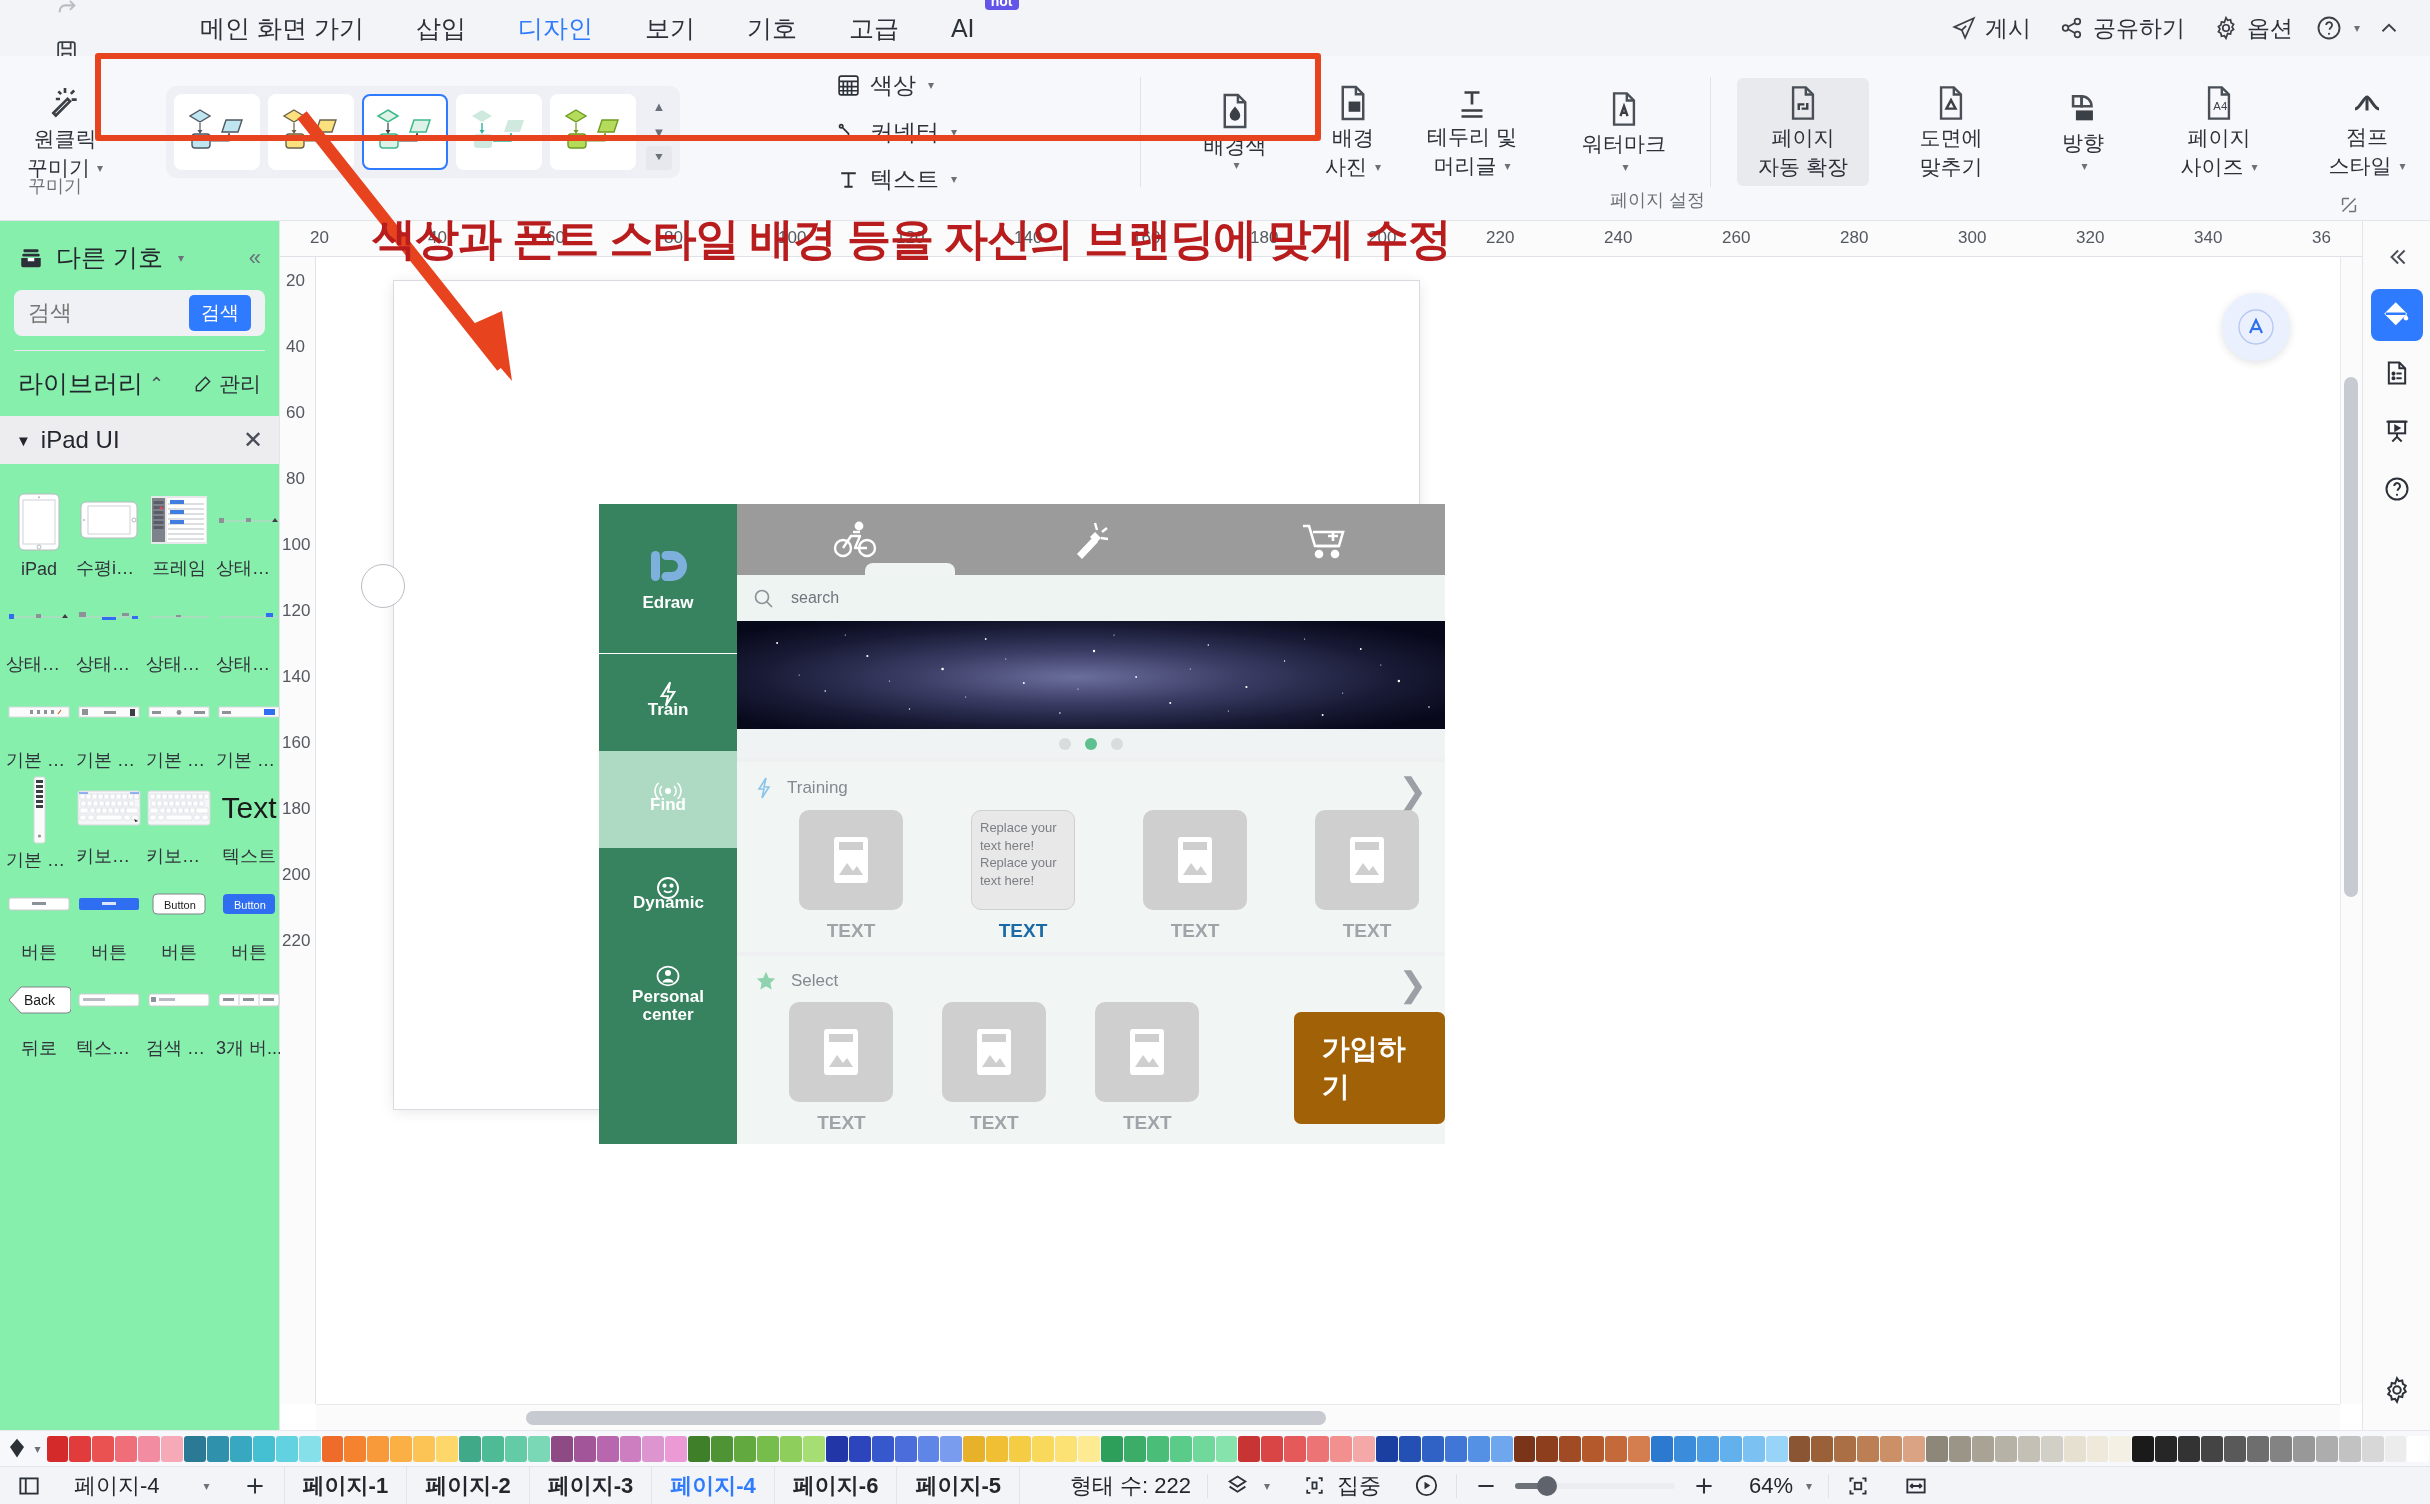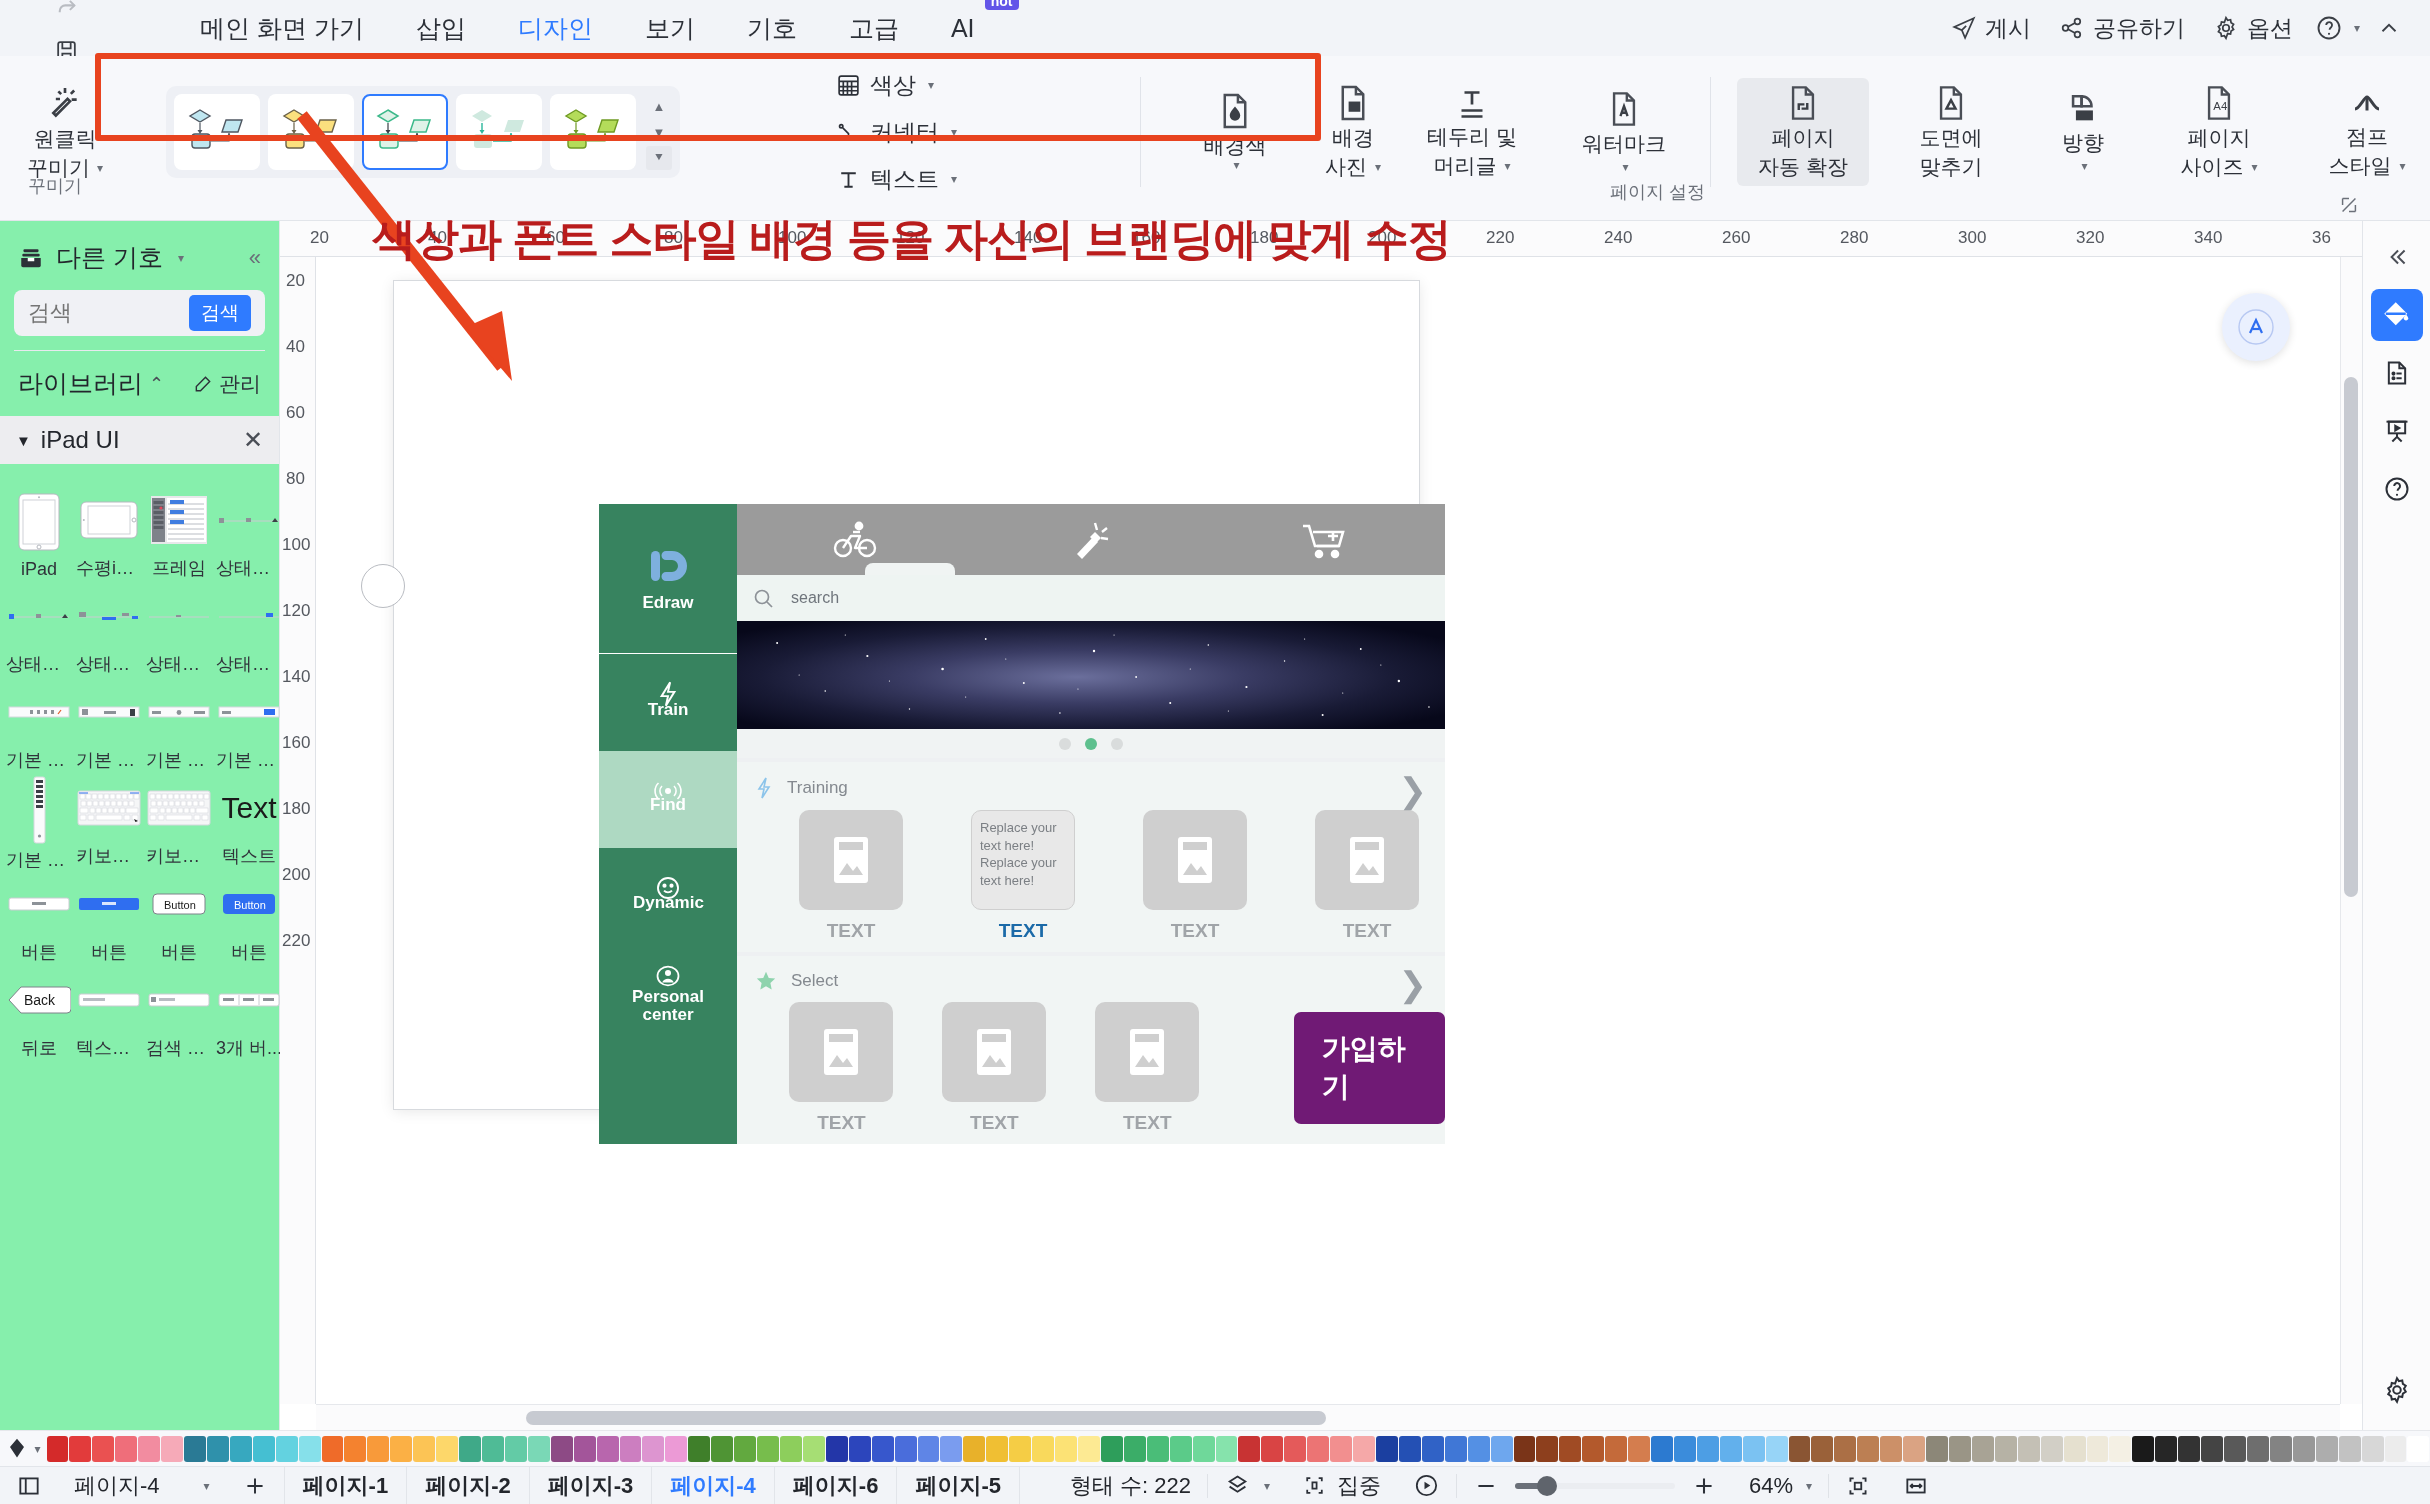--- a/index.html
+++ b/index.html
@@ -162,21 +162,21 @@
   .tiles{ display:flex; gap:44px; padding:4px 0 2px 50px; }
   .tile{ width:128px; display:flex; flex-direction:column; align-items:center;
         gap:10px; }
   .tbox{ width:104px; height:100px; background:#cfcfcf; border-radius:10px;
         display:flex; align-items:center; justify-content:center; }
   .tbox.note{ background:#e8e8e8; border:1px solid #cfcfcf; padding:8px;
         align-items:flex-start; font-size:13px; color:#7b7f84; line-height:1.35;
         justify-content:flex-start; }
   .tcap{ font-size:19px; font-weight:bold; color:#a0a4a8; }
   .tcap.blue{ color:#1b6aa8; }
-  .joinbtn{ background:#701a75; color:#fff; font-size:28px; font-weight:bold;
+  .joinbtn{ background:#a16207; color:#fff; font-size:28px; font-weight:bold;
         border-radius:7px; padding:18px 28px; margin-left:48px; align-self:center;
         cursor:pointer; }
   .handle{ position:absolute; width:44px; height:44px; border:1px solid #b9bcc2;
         border-radius:50%; background:#fff; }
 
   
   .ai-orb{ position:absolute; right:72px; top:72px; width:68px; height:68px;
         border-radius:50%; background:#eaf0fe; display:flex; align-items:center;
         justify-content:center; box-shadow:0 2px 8px rgba(0,0,0,.12); cursor:pointer;}
 
@@ -567,21 +567,21 @@
           </span>
         <span>점프</span>
         <span style="display:flex;align-items:center;gap:5px">
             <span>스타일</span>
             <span class="caret">▾</span>
           </span>
       </div>
 
     </div>
 
-    <div class="rb-caption" style="left:1610px;bottom:16px">페이지 설정</div>
+    <div class="rb-caption" style="left:1610px;bottom:8px">페이지 설정</div>
     <div style="position:absolute; right:70px; bottom:4px; cursor:pointer">
       <svg width="22" height="22" viewBox="0 0 24 24" fill="none" stroke="#6b7079" stroke-width="1.6">
           <path d="M5 5h7M5 5v7"></path>
           <path d="M19 19h-7M19 19v-7"></path>
           <path d="M5 19L19 5"></path>
         </svg>
     </div>
   </div>
 
   <div class="redbox"></div>

